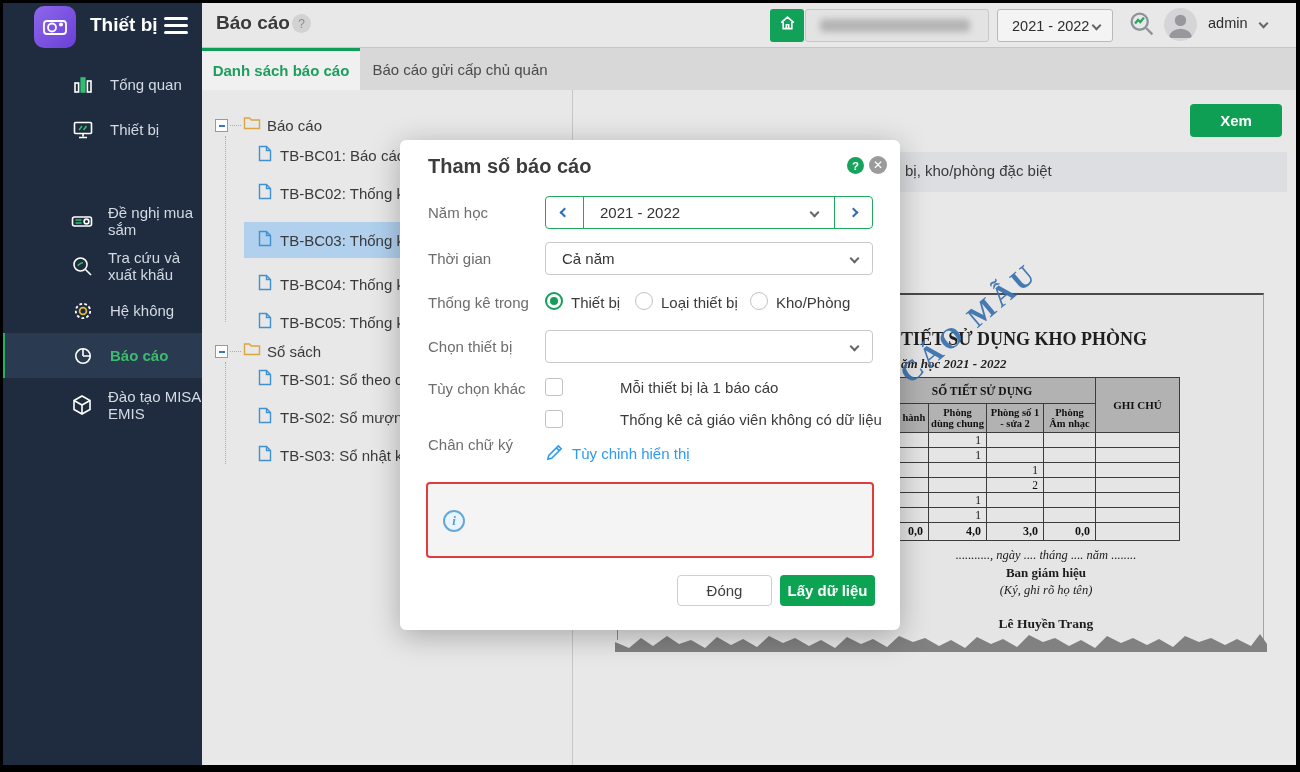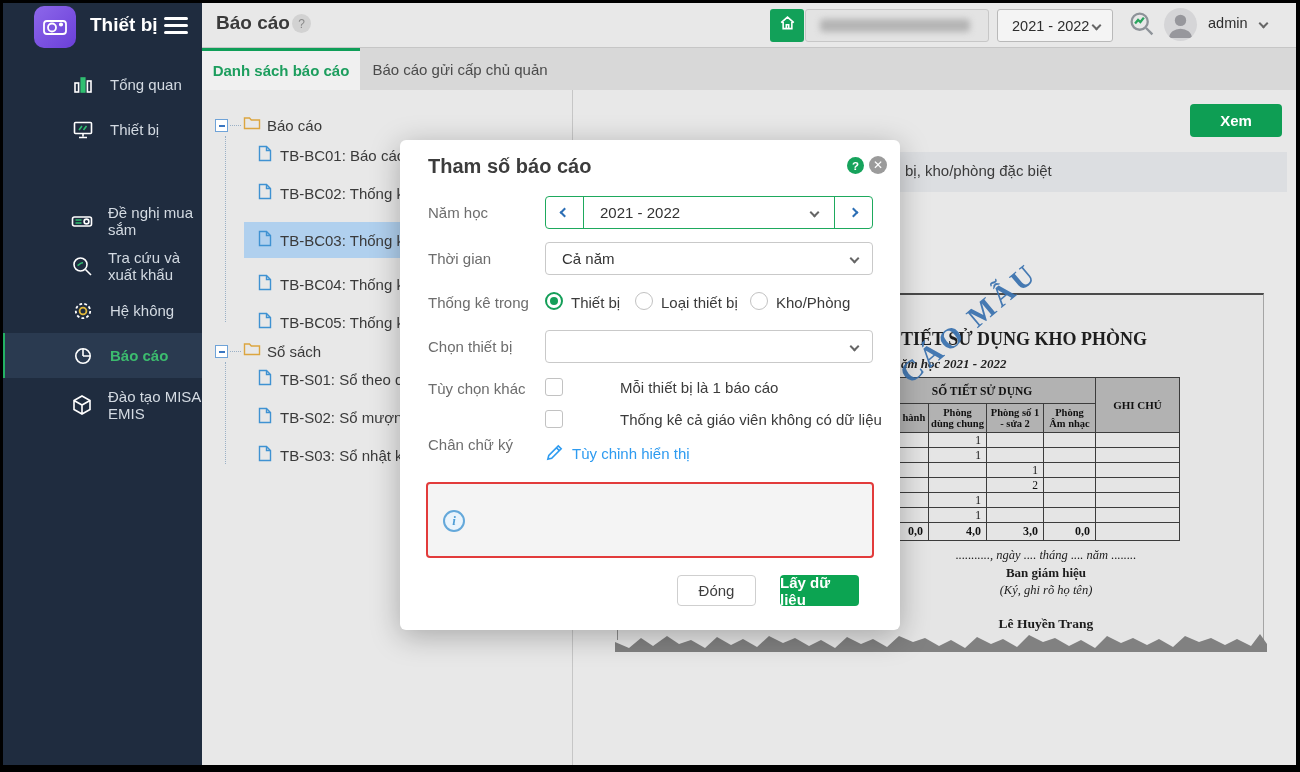--- a/index.html
+++ b/index.html
@@ -120,21 +120,21 @@
   .radio.checked::after { content:""; position:absolute; inset:3px; border-radius:50%; background:#149e58; }
   .r-lb { position:absolute; font-size:15px; color:#3b3b3b; cursor:pointer; }
   .cbx { position:absolute; left:145px; width:18px; height:18px; border:1.5px solid #c2c2c2; border-radius:3px; background:#fff; cursor:pointer; }
   .cb-lb { position:absolute; left:172px; font-size:15px; color:#3b3b3b; cursor:pointer;margin-left:48px; }
   .m-link { position:absolute; left:172px; top:305px; font-size:15px; color:#2e9bf0; cursor:pointer; }
   .infobox { position:absolute; left:26px; top:342px; width:448px; height:76px; border:2px solid #e23b3b; border-radius:4px; background:#f4f4f4; }
   .info-ic { position:absolute; left:15px; top:26px; width:22px; height:22px; border-radius:50%; border:2px solid #64a8da;
              background:#eaf4fc; color:#4f9ed6; font-size:13px; font-style:italic; font-weight:bold;
              display:flex; align-items:center; justify-content:center; font-family:"Liberation Serif",serif; }
   .info-tx { position:absolute; left:50px; top:9px; width:390px; font-size:13.5px; line-height:19px; color:#4a4a4a; }
-  .m-btn { position:absolute; top:435px; width:79px; height:31px; border-radius:4px; font-size:15px; cursor:pointer;
+  .m-btn { position:absolute; top:435px; width:95px; height:31px; border-radius:4px; font-size:15px; cursor:pointer;
            display:flex; align-items:center; justify-content:center; }
   .m-btn.ghost { left:277px; background:#fff; border:1px solid #cfcfcf; color:#3f3f3f; }
   .m-btn.primary { left:380px; background:#0ca452; border:none; color:#fff; font-weight:bold; }
 </style>
 </head>
 <body>
 
 <div id="app">
 
   <div class="sidebar">

